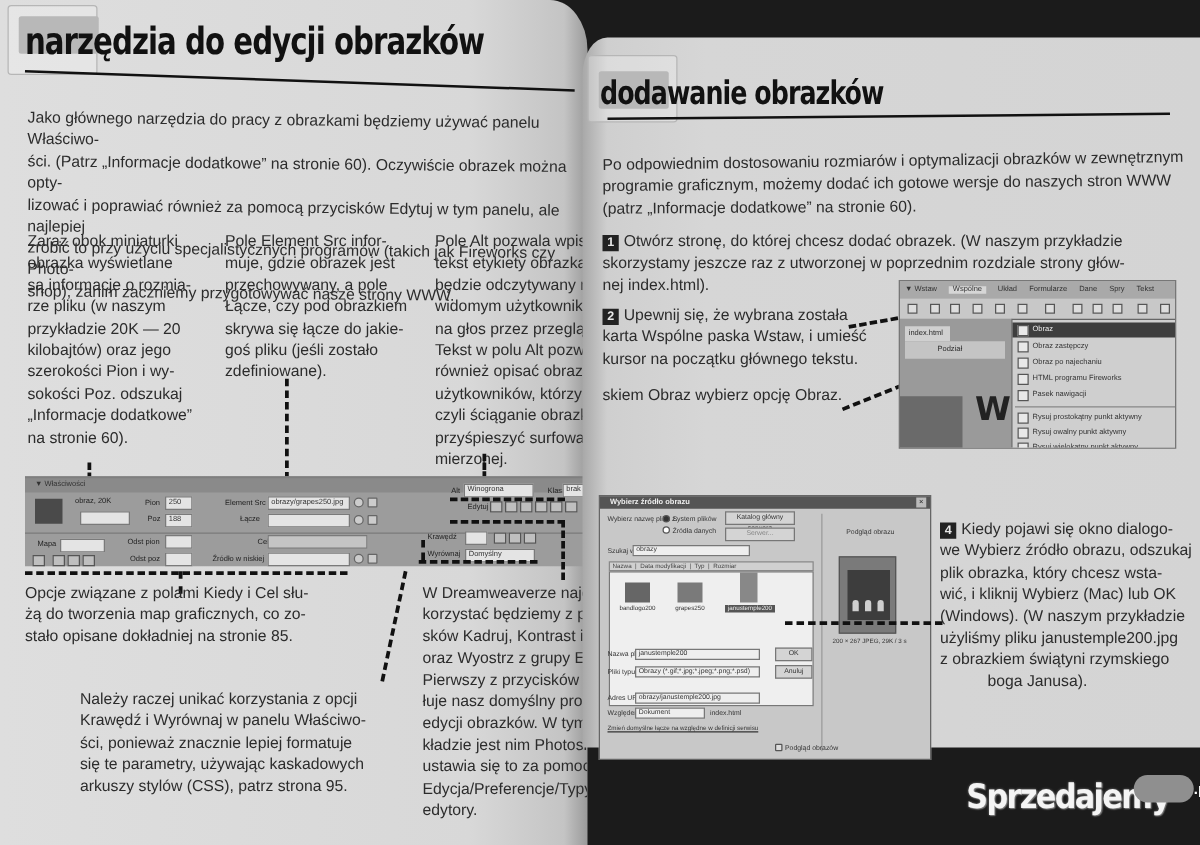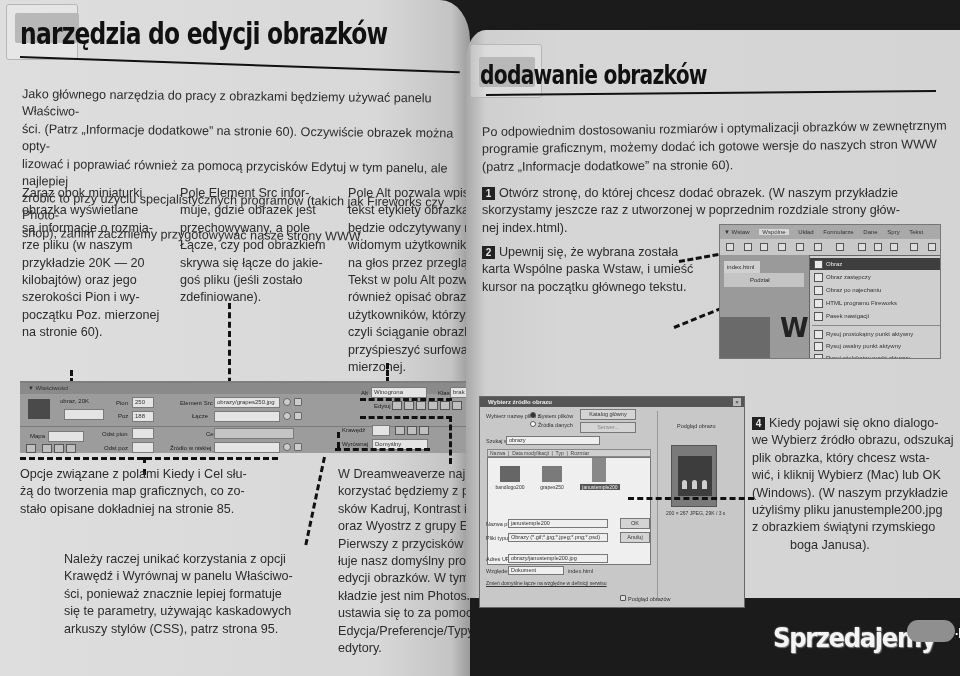--- a/index.html
+++ b/index.html
@@ -89,21 +89,22 @@
   </div>
 
   <div class="blk" style="left:22px;top:185px;width:160px;">
     <p>Zaraz obok miniaturki</p>
       <p>obrazka wyświetlane</p>
       <p>są informacje o rozmia-</p>
     <p>rze pliku (w naszym</p>
       <p>przykładzie 20K — 20</p>
       <p>kilobajtów) oraz jego</p>
     <p>szerokości Pion i wy-</p>
-      <p>początku Poz. mierzonej</p>
+      <p>sokości Poz. odszukaj</p>
+    <p>„Informacje dodatkowe”</p>
       <p>na stronie 60).</p>
   </div>
   <div class="blk" style="left:180px;top:185px;width:160px;">
     <p>Pole Element Src infor-</p>
       <p>muje, gdzie obrazek jest</p>
       <p>przechowywany, a pole</p>
     <p>Łącze, czy pod obrazkiem</p>
       <p>skrywa się łącze do jakie-</p>
       <p>goś pliku (jeśli zostało</p>
     <p>zdefiniowane).</p>
@@ -235,20 +236,21 @@
     <p>nej index.html).</p>
   </div>
 
   <div class="blk" style="left:16px;top:214px;width:220px;">
     <p><span class="stepnum">2</span><span>Upewnij się, że wybrana została</span></p>
     <p>karta Wspólne paska Wstaw, i umieść</p>
     <p>kursor na początku głównego tekstu.</p>
   </div>
 
   <div class="blk" style="left:16px;top:278px;width:220px;">
+    <p>skiem Obraz wybierz opcję Obraz.</p>
   </div>
 
   <div class="dash-h" style="left:213px;top:230px;width:74px;transform:rotate(-10deg);transform-origin:left;"></div>
   <div class="dash-h" style="left:208px;top:296px;width:134px;transform:rotate(-22deg);transform-origin:left;"></div>
 
   <div class="blk" style="left:286px;top:385px;width:210px;">
     <p><span class="stepnum">4</span><span>Kiedy pojawi się okno dialogo-</span></p>
     <p>we Wybierz źródło obrazu, odszukaj</p>
     <p>plik obrazka, który chcesz wsta-</p>
     <p>wić, i kliknij Wybierz (Mac) lub OK</p>

